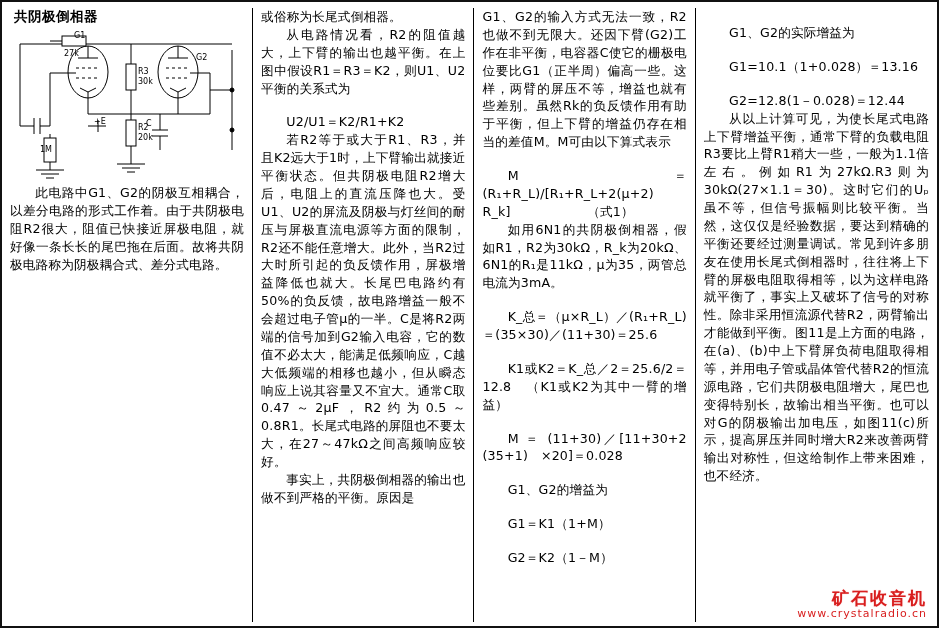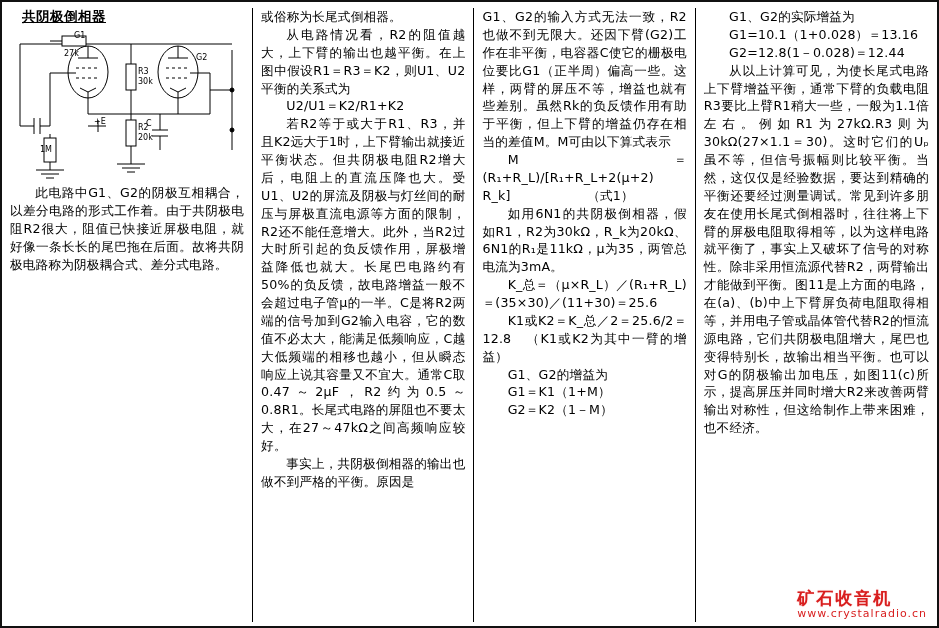--- a/index.html
+++ b/index.html
@@ -44,49 +44,49 @@
 
   .vdiv {
     width: 0;
     border-left: 1px solid #000;
     margin: 0;
   }
 
   h1.article-title {
     font-size: 13.5px;
     font-weight: bold;
-    margin: 0 0 6px 12px;
+    margin: 0 0 6px 4px;
     letter-spacing: 0.5px;
     line-height: 1.2;
-    text-decoration: underline;
   }
   p.para {
     font-size: 12.6px;
     line-height: 1.42;
     margin: 0 0 0 0;
     text-align: justify;
     text-justify: inter-ideograph;
     letter-spacing: 0.2px;
   }
   p.indent { text-indent: 2em; }
-  p.eq { text-indent: 2em; }
+  p.eq { text-indent: 2em; margin-top: 16px; }
 
   
   .figure {
     margin: 4px 0 4px 0;
     width: 232px;
     height: 150px;
   }
   .figure svg { display: block; }
 
   
   .watermark {
     position: absolute;
     right: 10px;
     bottom: 6px;
+    text-align: right;
     pointer-events: none;
   }
   .wm-main {
     font-size: 17px;
     font-weight: bold;
     color: #d81e1e;
     letter-spacing: 2px;
     line-height: 1.1;
     text-shadow: 0 0 1px #f6a0a0;
   }
@@ -208,20 +208,21 @@
     </div>
 
     <div class="vdiv"></div>
 
     <div class="col col-3">
       <p class="para">G1、G2的输入方式无法一致，R2也做不到无限大。还因下臂(G2)工作在非平衡，电容器C使它的栅极电位要比G1（正半周）偏高一些。这样，两臂的屏压不等，增益也就有些差别。虽然Rk的负反馈作用有助于平衡，但上下臂的增益仍存在相当的差值M。M可由以下算式表示</p>
       <p class="para eq">M＝(R₁+R_L)/[R₁+R_L+2(μ+2)　R_k]　　　　　　（式1）</p>
       <p class="para indent">如用6N1的共阴极倒相器，假如R1，R2为30kΩ，R_k为20kΩ、6N1的R₁是11kΩ，μ为35，两管总电流为3mA。</p>
       <p class="para eq">K_总＝（μ×R_L）／(R₁+R_L)＝(35×30)／(11+30)＝25.6</p>
       <p class="para eq">K1或K2＝K_总／2＝25.6/2＝12.8　（K1或K2为其中一臂的增益）</p>
+      <p class="para eq">M ＝ (11+30)／[11+30+2　(35+1)　×20]＝0.028</p>
       <p class="para eq">G1、G2的增益为</p>
       <p class="para eq">G1＝K1（1+M）</p>
       <p class="para eq">G2＝K2（1－M）</p>
     </div>
 
     <div class="vdiv"></div>
 
     <div class="col col-4">
       <p class="para eq">G1、G2的实际增益为</p>
       <p class="para eq">G1=10.1（1+0.028）＝13.16</p>

